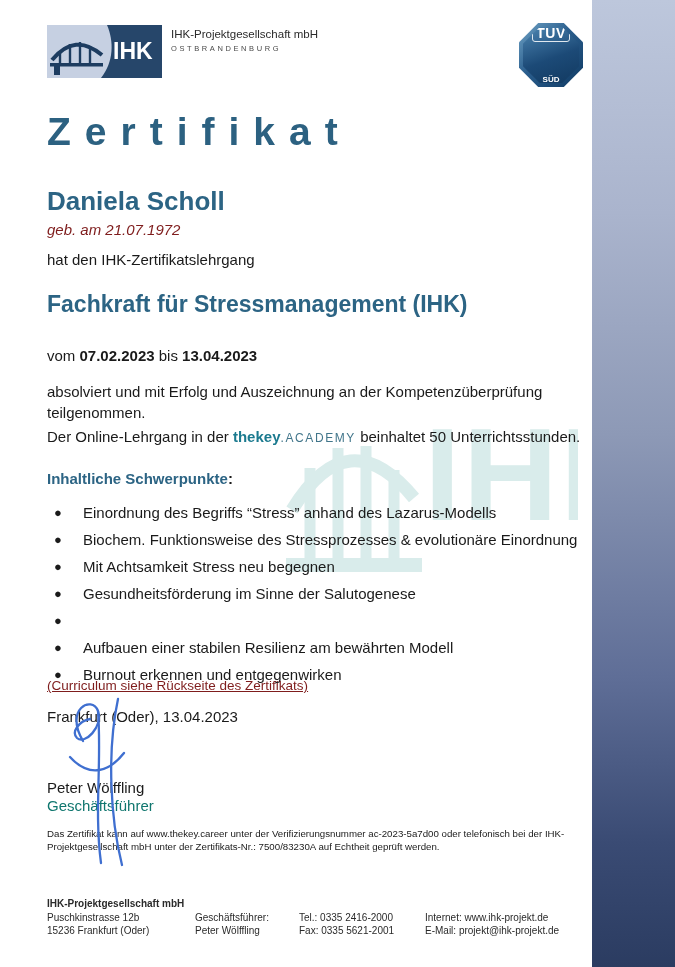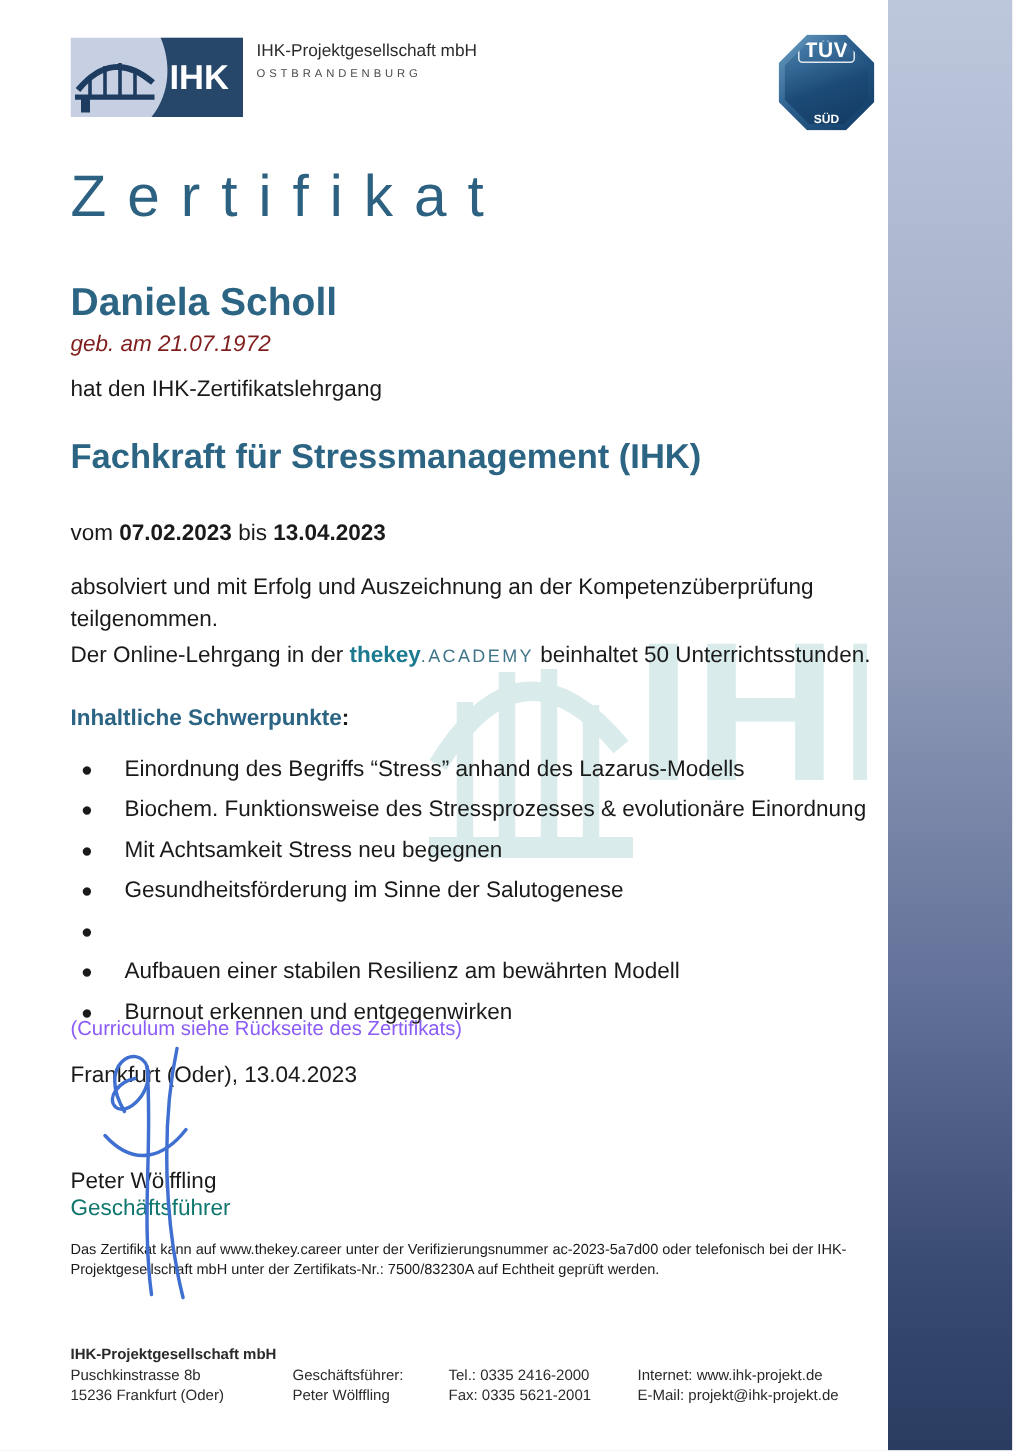--- a/index.html
+++ b/index.html
@@ -45,38 +45,38 @@
     font-size:14px;font-weight:bold;letter-spacing:.5px;line-height:15px;
     border:1px solid rgba(255,255,255,.85);border-radius:3px;padding:0 3px;margin-top:1px;
   }
   .tuv-sub{font-size:8px;font-weight:bold;line-height:10px;margin-top:1px;}
   .tuv-iso{font-size:4.5px;line-height:6px;color:#cfdeeb;margin-top:2px;}
   
   .content{position:relative;z-index:1;}
   .abs{position:absolute;left:47px;}
   .page-title{
     top:110px;
-    font-size:39px;font-weight:normal;color:#2c6181;letter-spacing:14px;
+    font-size:39px;font-weight:bold;color:#2c6181;letter-spacing:14px;
   }
   .recipient-name{top:186px;font-size:26px;font-weight:bold;color:#2c6484;}
   .birth-line{top:221px;font-size:15px;color:#7f1d1d;font-style:italic;}
   .intro-line{top:251px;font-size:15px;color:#1a1a1a;}
   .course-title{top:291px;font-size:23px;font-weight:bold;color:#2c6484;}
   .period-line{top:347px;font-size:15px;color:#1a1a1a;}
   .period-line b{font-weight:bold;}
   .para1{top:381px;width:520px;font-size:15px;line-height:21px;color:#1a1a1a;}
   .para2{top:428px;width:540px;font-size:15px;color:#1a1a1a;}
   .brand{font-weight:bold;color:#1b7a8f;}
   .brand-suffix{font-size:12px;letter-spacing:1.6px;color:#41758a;}
   .topics-heading{top:470px;font-size:15px;font-weight:bold;color:#2c6484;}
   .topics-heading .colon{color:#1a1a1a;}
   .topic-list{top:499px;width:540px;font-size:15px;color:#1a1a1a;}
   .topic-item{display:flex;height:27px;align-items:center;}
   .blt{width:36px;text-align:left;padding-left:7px;box-sizing:border-box;font-size:13px;}
-  .curriculum-note{top:678px;font-size:13.5px;color:#8b5cf6;}
+  .curriculum-note{top:678px;font-size:13.5px;color:#7f1d1d;text-decoration:underline;}
   .place-date{top:708px;font-size:15px;color:#1a1a1a;}
   .signature{position:absolute;left:52px;top:695px;z-index:2;}
   .signer-name{top:779px;font-size:15px;color:#1a1a1a;line-height:18px;}
   .signer-title{top:797px;font-size:15px;color:#0f766e;}
   .verification{top:828px;width:518px;font-size:9.7px;line-height:12.5px;color:#1a1a1a;}
   
   .footer{position:absolute;left:47px;top:897px;width:540px;font-size:10px;color:#2a2a2a;z-index:1;}
   .f-col{position:absolute;top:0;line-height:13.5px;}
   .f-col1{left:0;}
   .f-col2{left:148px;padding-top:13.5px;}
@@ -198,21 +198,21 @@
     </div>
 
     <div class="abs signer-name">Peter Wölffling</div>
     <div class="abs signer-title">Geschäftsführer</div>
 
     <div class="abs verification">Das Zertifikat kann auf www.thekey.career unter der Verifizierungsnummer ac-2023-5a7d00 oder telefonisch bei der IHK-Projektgesellschaft mbH unter der Zertifikats-Nr.: 7500/83230A auf Echtheit geprüft werden.</div>
 
     <div class="footer">
       <div class="f-col f-col1">
         <div class="f-bold">IHK-Projektgesellschaft mbH</div>
-        <div>Puschkinstrasse 8b</div>
+        <div>Puschkinstrasse 12b</div>
         <div>15236 Frankfurt (Oder)</div>
       </div>
       <div class="f-col f-col2">
         <div>Geschäftsführer:</div>
         <div>Peter Wölffling</div>
       </div>
       <div class="f-col f-col3">
         <div>Tel.:  0335 2416-2000</div>
         <div>Fax: 0335 5621-2001</div>
       </div>

